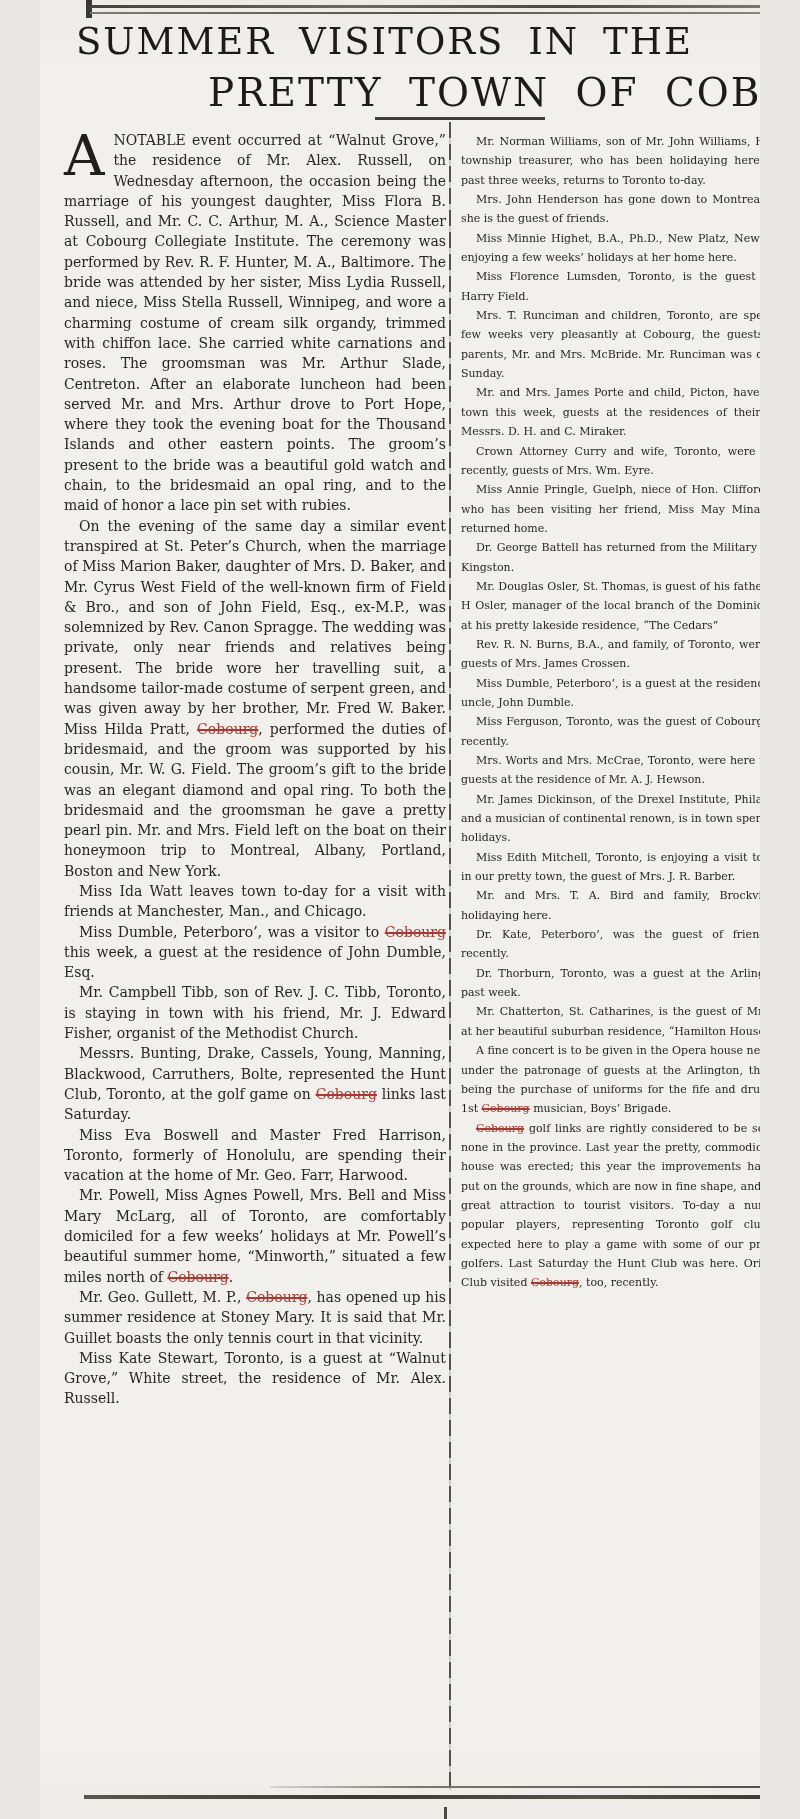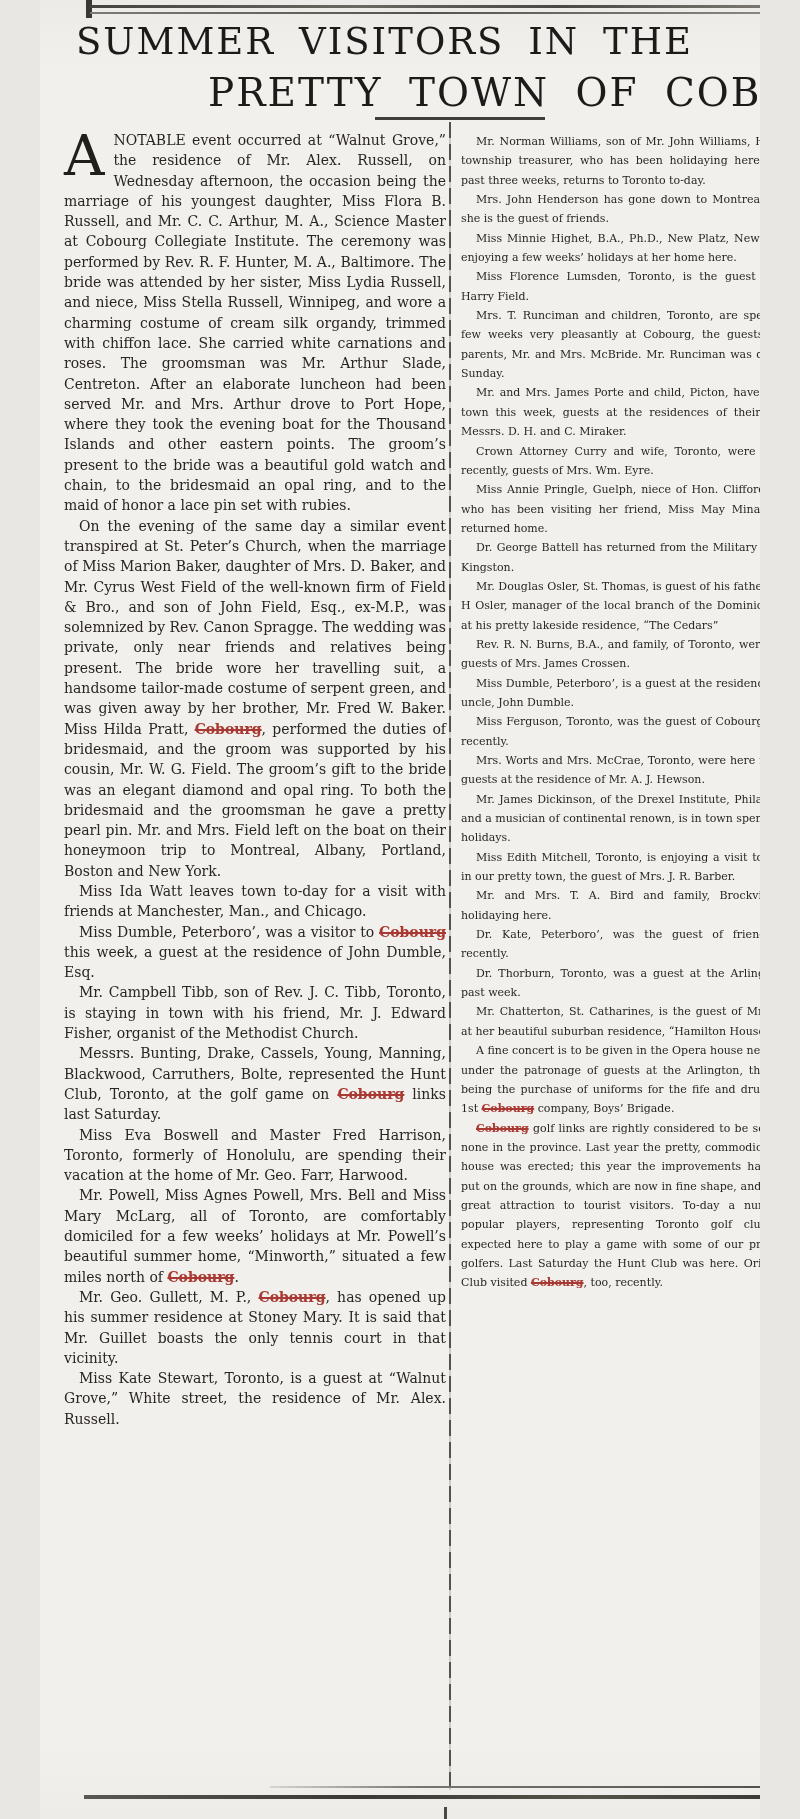--- a/index.html
+++ b/index.html
@@ -30,21 +30,21 @@
   .col p{margin:0;text-indent:15px;}
   .col p.no-indent{text-indent:0;}
   .dropcap{
     float:left;
     font-size:56px;line-height:46px;
     padding:3px 9px 0 0;
     color:#211e1b;
   }
   .hot{
     color:var(--hot,#a83a33);
-    font-weight:bold;
+    font-weight:normal;
     text-decoration:line-through;
     text-decoration-thickness:2px;
   }
   
   .vrule-mid{
     position:absolute;left:409px;top:122px;width:1.5px;height:1668px;
     background:repeating-linear-gradient(180deg,#55514c 0 16px, rgba(85,81,76,.25) 16px 22px);
   }
   .vrule-right{
     position:absolute;left:770px;top:0;width:2.5px;height:1819px;
@@ -103,21 +103,21 @@
       <p><span>Rev. R. N. Burns, B.A., and family, of Toronto, were recent guests of Mrs. James Crossen.</span></p>
       <p><span>Miss Dumble, Peterboro’, is a guest at the residence of her uncle, John Dumble.</span></p>
       <p><span>Miss Ferguson, Toronto, was the guest of Cobourg friends recently.</span></p>
       <p><span>Mrs. Worts and Mrs. McCrae, Toronto, were here recently, guests at the residence of Mr. A. J. Hewson.</span></p>
       <p><span>Mr. James Dickinson, of the Drexel Institute, Philadelphia, and a musician of continental renown, is in town spending his holidays.</span></p>
       <p><span>Miss Edith Mitchell, Toronto, is enjoying a visit to friends in our pretty town, the guest of Mrs. J. R. Barber.</span></p>
       <p><span>Mr. and Mrs. T. A. Bird and family, Brockville, are holidaying here.</span></p>
       <p><span>Dr. Kate, Peterboro’, was the guest of friends here recently.</span></p>
       <p><span>Dr. Thorburn, Toronto, was a guest at the Arlington the past week.</span></p>
       <p><span>Mr. Chatterton, St. Catharines, is the guest of Mrs. Wells at her beautiful suburban residence, “Hamilton House.”</span></p>
-      <p><span>A fine concert is to be given in the Opera house next week, under the patronage of guests at the Arlington, the object being the purchase of uniforms for the fife and drum band, 1st </span><span class="hot">Cobourg</span><span> company, Boys’ Brigade.</span></p>
+      <p><span>A fine concert is to be given in the Opera house next week, under the patronage of guests at the Arlington, the object being the purchase of uniforms for the fife and drum band, 1st </span><span class="hot">Cobourg</span><span> musician, Boys’ Brigade.</span></p>
       <p><span class="hot">Cobourg</span><span> golf links are rightly considered to be second to none in the province. Last year the pretty, commodious club-house was erected; this year the improvements have been put on the grounds, which are now in fine shape, and prove a great attraction to tourist visitors. To-day a number of popular players, representing Toronto golf clubs, are expected here to play a game with some of our prominent golfers. Last Saturday the Hunt Club was here. Orillia Golf Club visited </span><span class="hot">Cobourg</span><span>, too, recently.</span></p>
     </div>
 
   <div class="vrule-right"></div>
 
   <div class="edge" id="edge">
       <div class="frag">n</div>
       <div class="frag">a</div>
       <div class="frag">i</div>
       <div class="frag">e</div>

